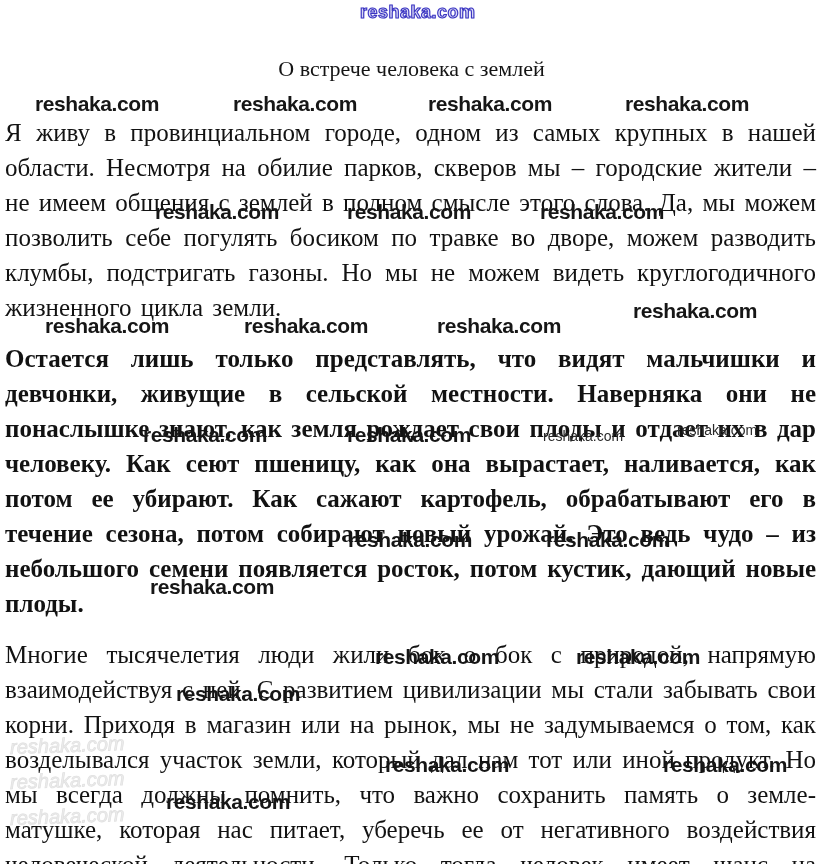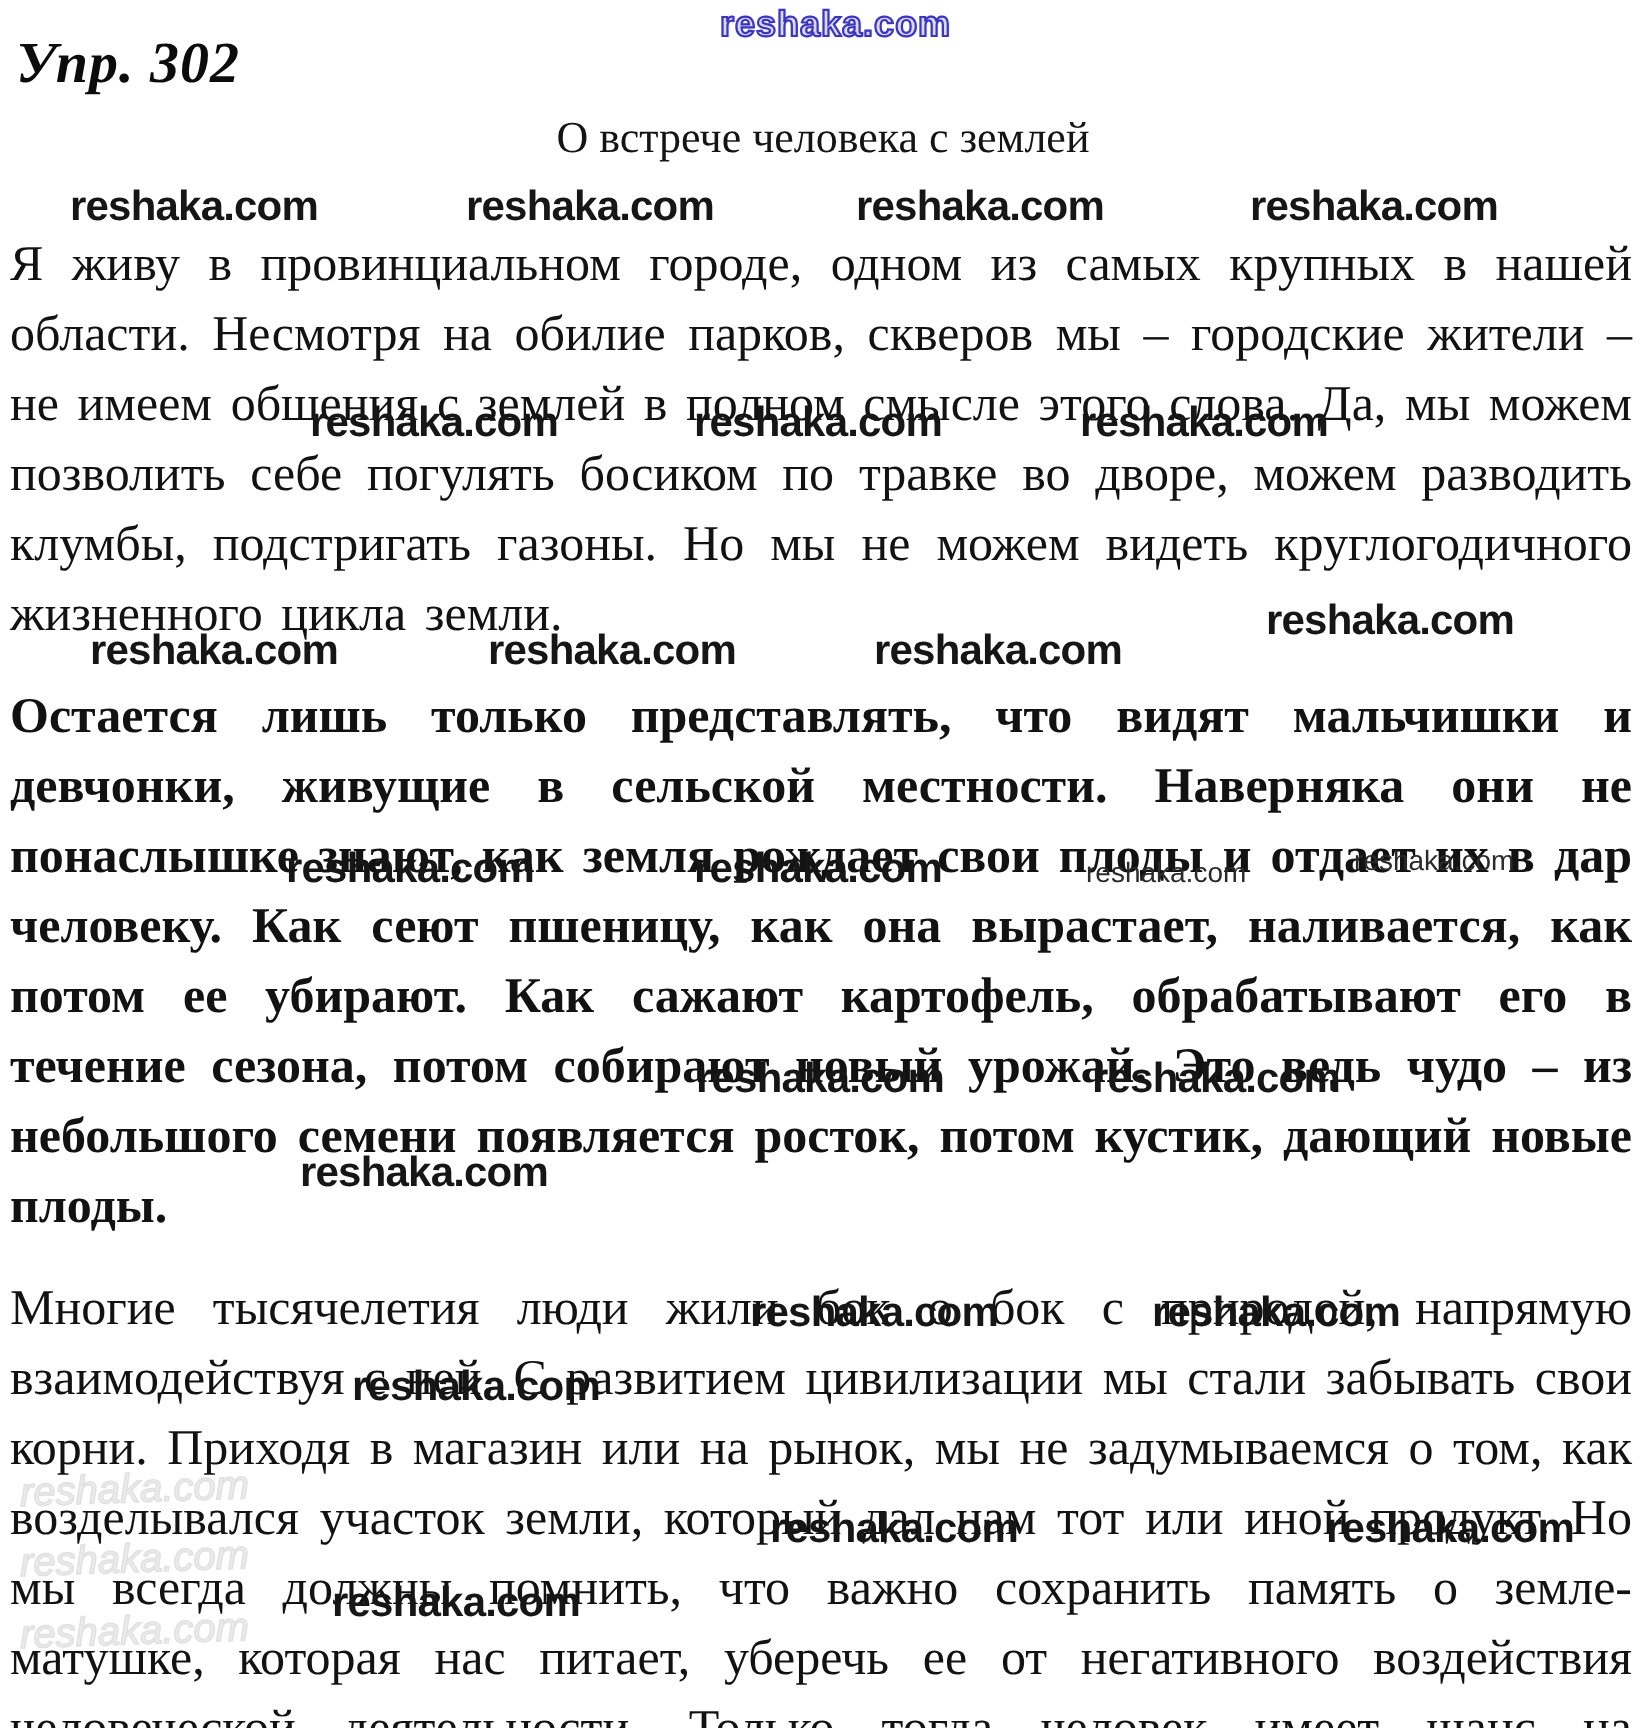--- a/index.html
+++ b/index.html
@@ -87,21 +87,20 @@
     -webkit-text-stroke: 0.8px #bdbdbd;
     opacity: 0.45;
     transform: rotate(-2deg);
   }
 </style>
 </head>
 <body>
 
 <div class="page">
 
-  <div class="exercise-label">Упр. 302</div>
 
   <div class="article-title">О встрече человека с землей</div>
 
   <div class="content">
     <p class="para-1">Я живу в провинциальном городе, одном из самых крупных в нашей области. Несмотря на обилие парков, скверов мы – городские жители – не имеем общения с землей в полном смысле этого слова. Да, мы можем позволить себе погулять босиком по травке во дворе, можем разводить клумбы, подстригать газоны. Но мы не можем видеть круглогодичного жизненного цикла земли.</p>
     <p class="para-2">Остается лишь только представлять, что видят мальчишки и девчонки, живущие в сельской местности. Наверняка они не понаслышке знают, как земля рождает свои плоды и отдает их в дар человеку. Как сеют пшеницу, как она вырастает, наливается, как потом ее убирают. Как сажают картофель, обрабатывают его в течение сезона, потом собирают новый урожай. Это ведь чудо – из небольшого семени появляется росток, потом кустик, дающий новые плоды.</p>
     <p class="para-3">Многие тысячелетия люди жили бок о бок с природой, напрямую взаимодействуя с ней. С развитием цивилизации мы стали забывать свои корни. Приходя в магазин или на рынок, мы не задумываемся о том, как возделывался участок земли, который дал нам тот или иной продукт. Но мы всегда должны помнить, что важно сохранить память о земле-матушке, которая нас питает, уберечь ее от негативного воздействия человеческой деятельности. Только тогда человек имеет шанс на счастливое будущее.</p>
   </div>
 
   <div class="wm-layer">

